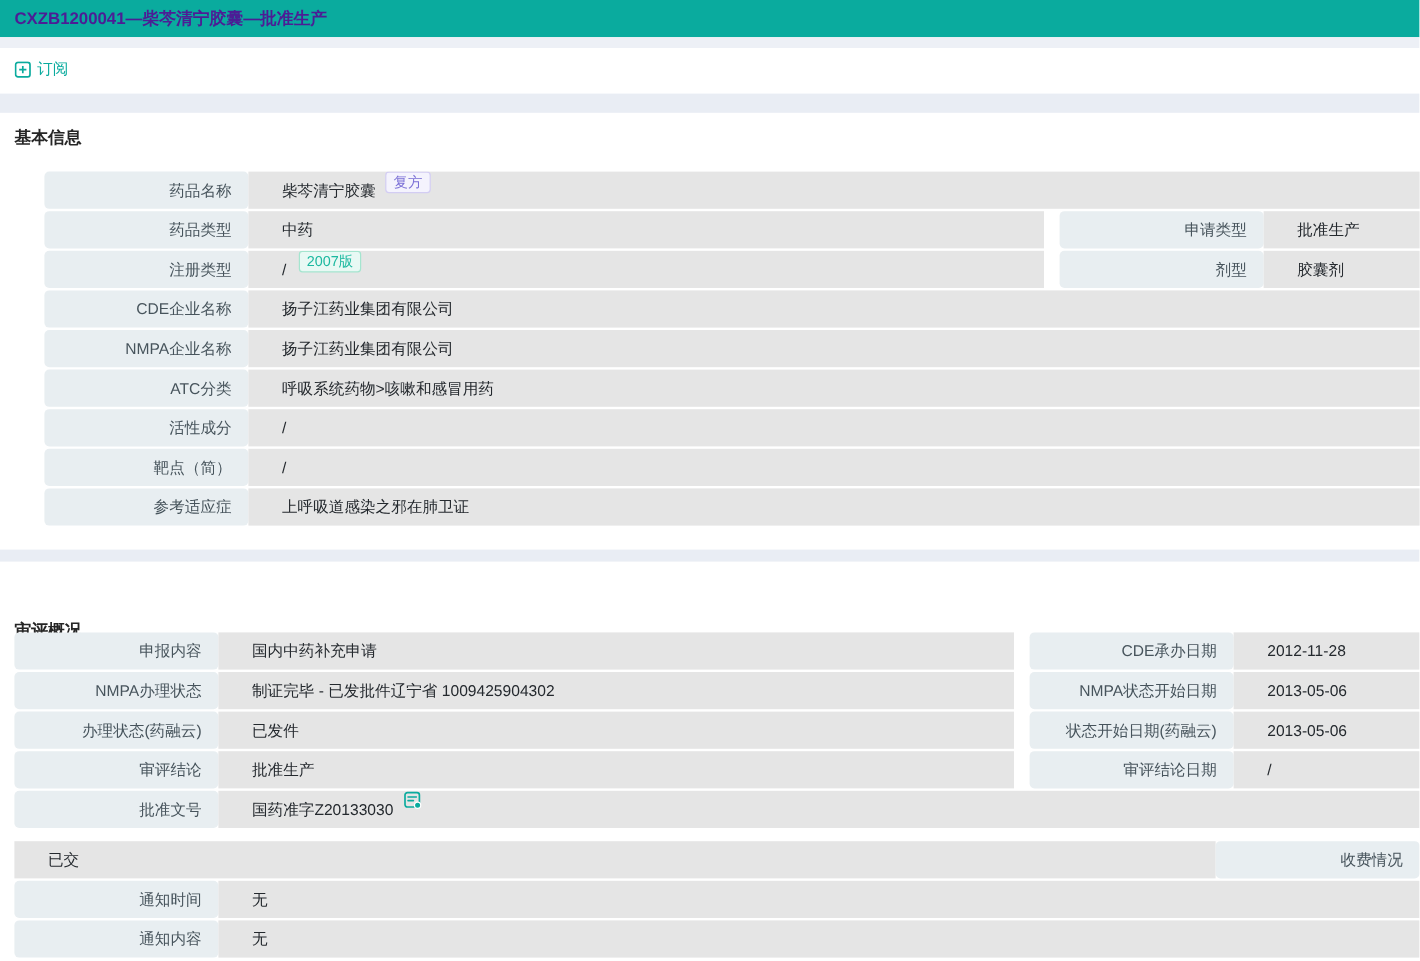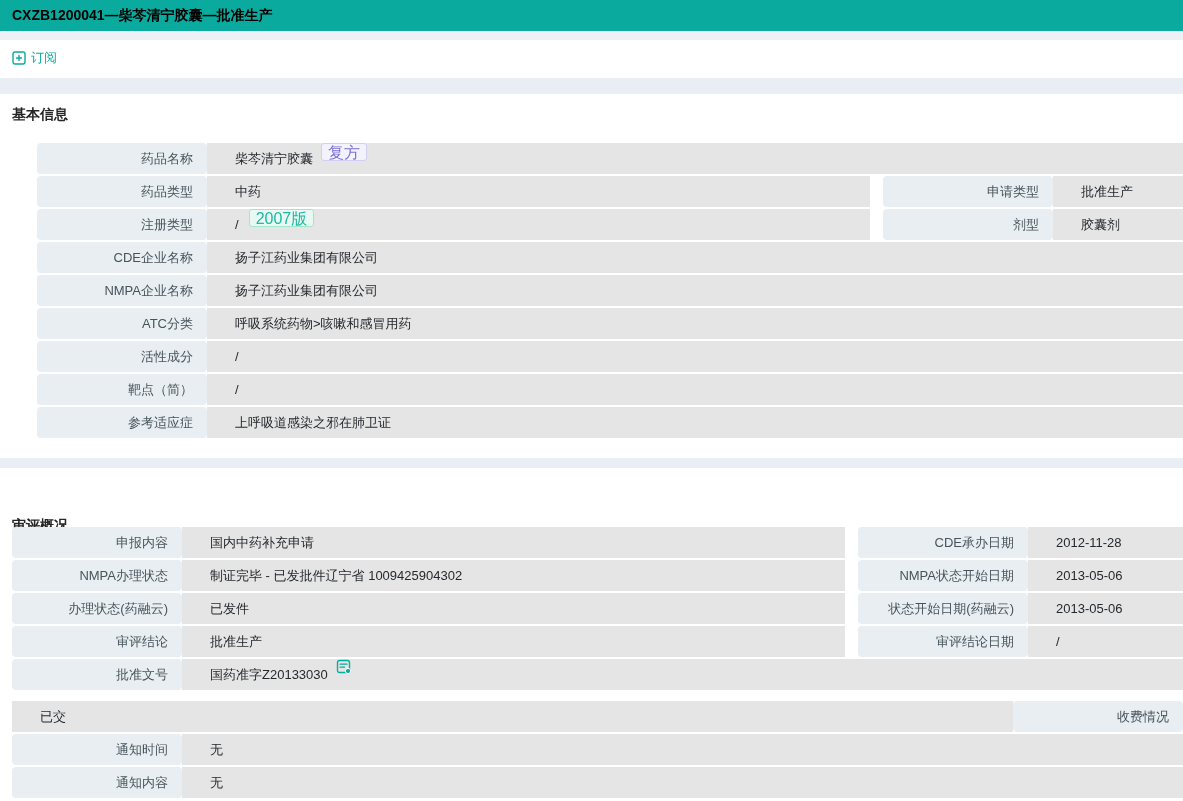--- a/index.html
+++ b/index.html
@@ -1,21 +1,21 @@
 <!DOCTYPE html>
 <html><head>
 <meta charset="utf-8">
 <style>
   * { margin:0; padding:0; box-sizing:border-box; }
   html,body { width:1183px; height:801px; background:#fff;
     font-family:"Liberation Sans","DejaVu Sans",sans-serif; }
   body { position:relative; overflow:hidden; }
 
   .topbar { position:absolute; top:0; left:0; width:1183px; height:31px;
-    background:#0aab9e; color:#000000; font-size:14px; font-weight:bold;
+    background:#0aab9e; color:#4c1d95; font-size:14px; font-weight:bold;
     line-height:31px; padding-left:12px; }
 
   .band { position:absolute; left:0; width:1183px; background:#e9edf4; }
   .band1 { top:31px; height:9px; background:#edf0f6; }
   .band2 { top:78px; height:16px; }
   .band3 { top:458px; height:10px; }
 
   .subscribe-bar { position:absolute; top:40px; left:0; width:1183px; height:38px; background:#fff; }
   .subscribe { position:absolute; left:12px; top:9px; display:flex; align-items:center;
     gap:5px; color:#0aab9e; font-size:13px; cursor:pointer; }
@@ -32,21 +32,21 @@
 
   .row { display:flex; height:31px; margin-bottom:2px; }
   .cell { font-size:13px; line-height:31px; white-space:nowrap; overflow:hidden; }
   .lbl { width:170px; flex:0 0 170px; background:#e8eef1; border-radius:4px;
     text-align:right; padding-right:14px; color:#47545c; }
   .val { flex:1 1 auto; background:#e5e5e5; padding-left:28px; color:#24292e;
     display:flex; }
   .val-fixed { flex:0 0 663px; }
   .gap13 { flex:0 0 13px; }
 
-  .badge { display:inline-block; height:18px; line-height:17px; font-size:16px;
+  .badge { display:inline-block; height:18px; line-height:17px; font-size:12px;
     border-radius:3px; padding:0 6px; margin-left:8px; }
   .badge-purple { color:#7b70d6; background:#f4f3fd; border:1px solid #d3cdf3; }
   .badge-green  { color:#1db9a0; background:#e8f9f4; border:1px solid #a5e5cf; margin-left:10px; }
 
   .doc-icon { margin-left:8px; display:inline-flex; cursor:pointer; }
 </style>
 </head>
 <body>
 
 <div class="topbar">

